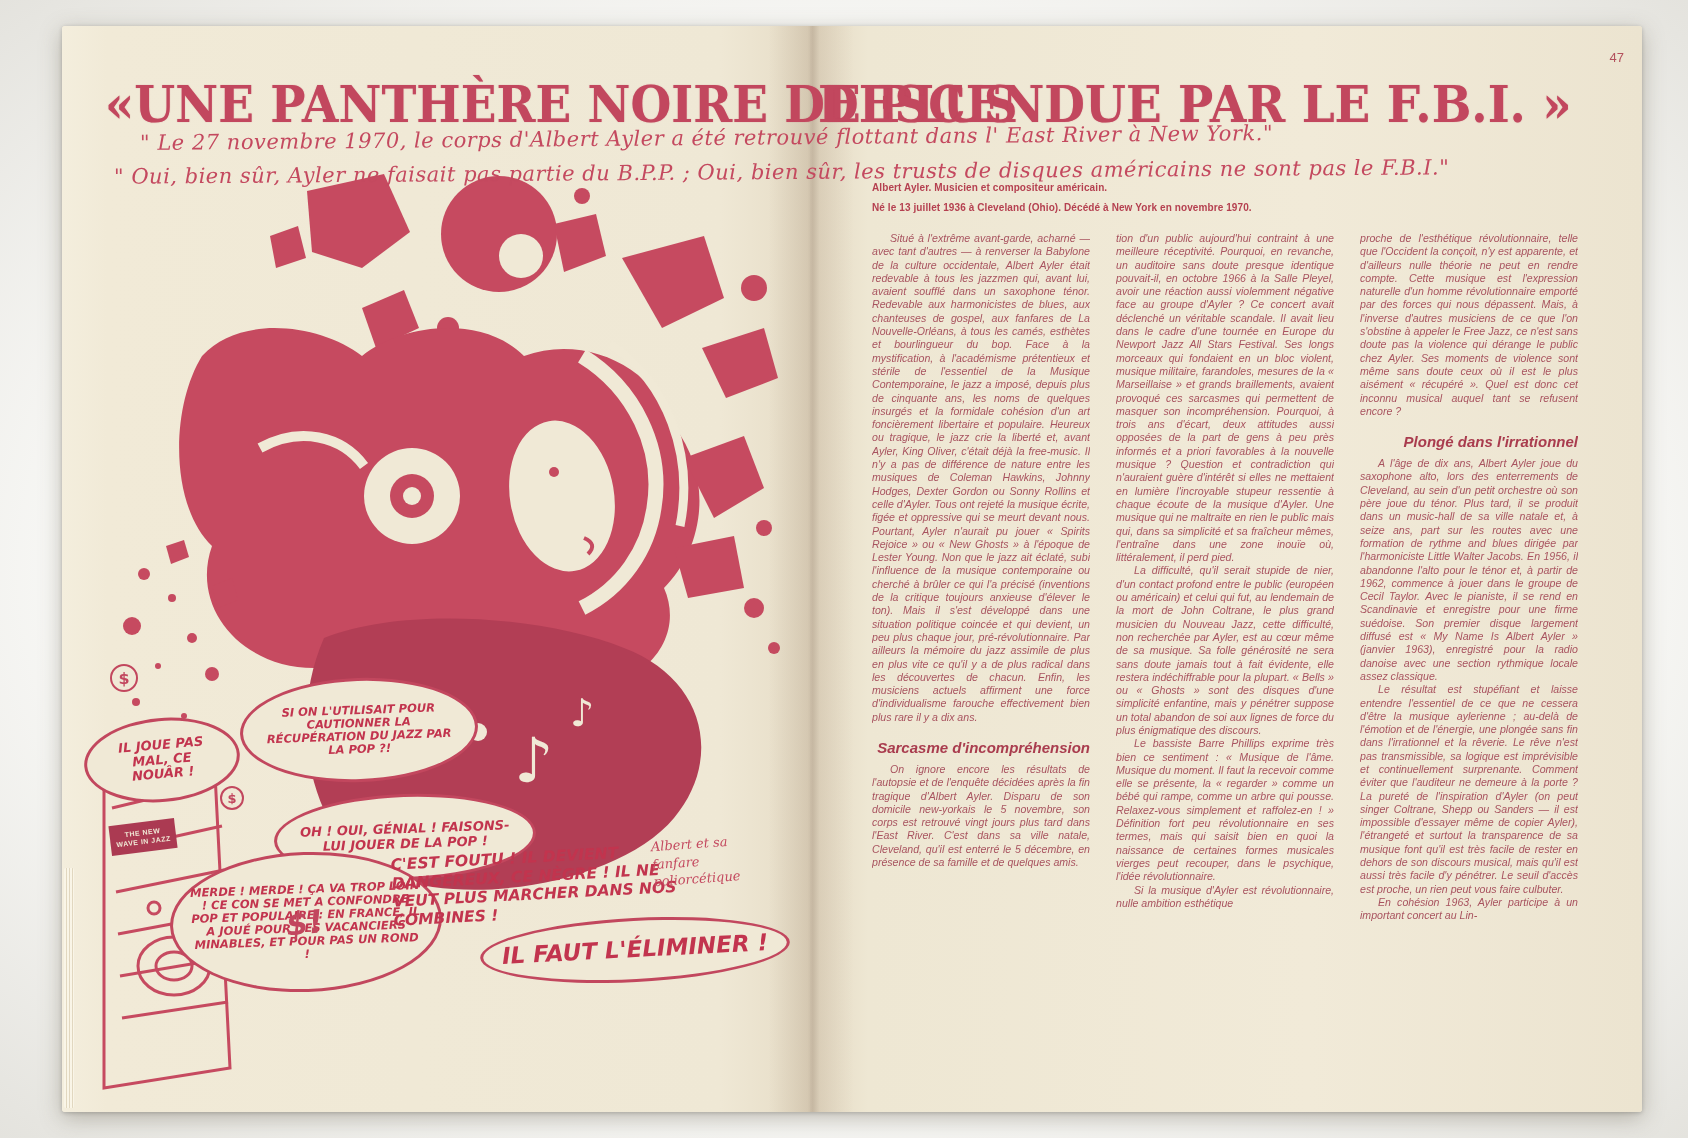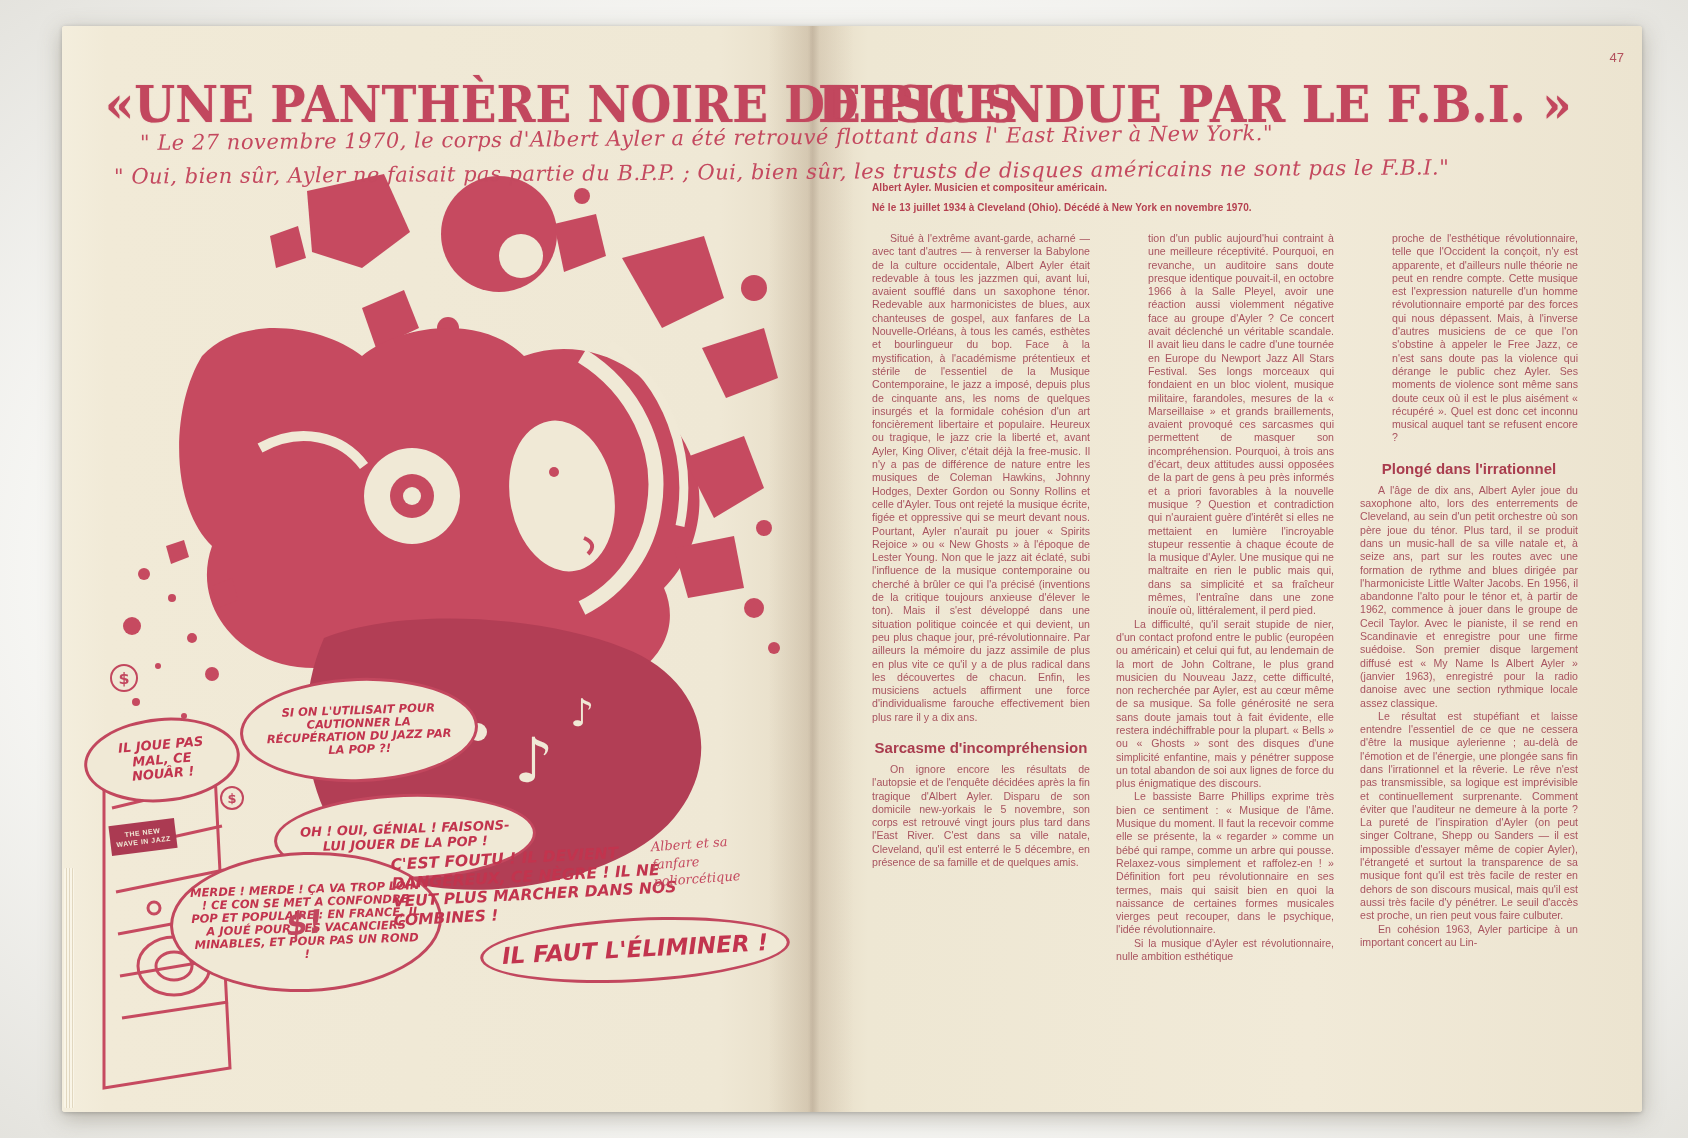--- a/index.html
+++ b/index.html
@@ -48,26 +48,26 @@
   .hw1{left:78px;top:100px;transform:rotate(-.5deg);}
   .hw2{left:52px;top:134px;transform:rotate(-.4deg);}
 
   .page-number{position:absolute;top:24px;right:18px;font-size:13px;color:#b4505c;z-index:7;}
 
   
   .article{position:absolute;left:62px;top:152px;width:706px;z-index:4;}
   .intro-line{font-weight:bold;color:#b54050;font-size:10px;line-height:20px;letter-spacing:.1px;}
   .columns{display:flex;gap:26px;margin-top:14px;height:778px;overflow:hidden;}
   .col{width:218px;flex:0 0 218px;text-align:justify;color:var(--body);
-    font-size:10.6px;line-height:13.3px;overflow:hidden;}
+    font-size:10.6px;line-height:13.3px;overflow:hidden;font-style:italic;}
   .para{text-indent:18px;margin:0;}
-  .para.noindent{text-indent:0;margin-left:32px;}
+  .para.noindent{text-indent:0;}
   .para + .para{margin-top:0;}
   .subhead{font-size:15px;line-height:17px;font-weight:bold;color:var(--head);
-    margin:15px 0 7px 0;text-align:center;font-family:"Liberation Sans", sans-serif;}
+    margin:15px 0 7px 0;text-align:right;font-family:"Liberation Sans", sans-serif;}
 
   
   .illustration{position:absolute;inset:0;z-index:1;}
   .bubble{
     position:absolute;z-index:8;
     background:var(--paper);border:3px solid var(--ink);border-radius:50%;
     color:#c2344e;font-family:"DejaVu Sans", sans-serif;font-weight:bold;font-style:italic;
     font-size:11.5px;line-height:1.12;text-align:center;
     display:flex;align-items:center;justify-content:center;padding:10px 18px;
   }
@@ -207,21 +207,21 @@
     <div class="dollar-exclaim">$!</div>
     <div class="speaker-label">THE NEW WAVE IN JAZZ</div>
     <div class="signature">Albert et sa fanfare poliorcétique</div>
   </div>
 
   <div class="page page-right">
     <div class="page-number">47</div>
 
     <div class="article">
       <div class="intro-line">Albert Ayler. Musicien et compositeur américain.</div>
-      <div class="intro-line">Né le 13 juillet 1934 à Cleveland (Ohio). Décédé à New York en novembre 1970.</div>
+      <div class="intro-line">Né le 13 juillet 1936 à Cleveland (Ohio). Décédé à New York en novembre 1970.</div>
 
       <div class="columns">
         <div class="col">
             <p class="para">Situé à l'extrême avant-garde, acharné — avec tant d'autres — à renverser la Babylone de la culture occidentale, Albert Ayler était redevable à tous les jazzmen qui, avant lui, avaient soufflé dans un saxophone ténor. Redevable aux harmonicistes de blues, aux chanteuses de gospel, aux fanfares de La Nouvelle-Orléans, à tous les camés, esthètes et bourlingueur du bop. Face à la mystification, à l'académisme prétentieux et stérile de l'essentiel de la Musique Contemporaine, le jazz a imposé, depuis plus de cinquante ans, les noms de quelques insurgés et la formidale cohésion d'un art foncièrement libertaire et populaire. Heureux ou tragique, le jazz crie la liberté et, avant Ayler, King Oliver, c'était déjà la free-music. Il n'y a pas de différence de nature entre les musiques de Coleman Hawkins, Johnny Hodges, Dexter Gordon ou Sonny Rollins et celle d'Ayler. Tous ont rejeté la musique écrite, figée et oppressive qui se meurt devant nous. Pourtant, Ayler n'aurait pu jouer « Spirits Rejoice » ou « New Ghosts » à l'époque de Lester Young. Non que le jazz ait éclaté, subi l'influence de la musique contemporaine ou cherché à brûler ce qui l'a précisé (inventions de la critique toujours anxieuse d'élever le ton). Mais il s'est développé dans une situation politique coincée et qui devient, un peu plus chaque jour, pré-révolutionnaire. Par ailleurs la mémoire du jazz assimile de plus en plus vite ce qu'il y a de plus radical dans les découvertes de chacun. Enfin, les musiciens actuels affirment une force d'individualisme farouche effectivement bien plus rare il y a dix ans.</p>
             <h3 class="subhead">Sarcasme d'incompréhension</h3>
             <p class="para">On ignore encore les résultats de l'autopsie et de l'enquête décidées après la fin tragique d'Albert Ayler. Disparu de son domicile new-yorkais le 5 novembre, son corps est retrouvé vingt jours plus tard dans l'East River. C'est dans sa ville natale, Cleveland, qu'il est enterré le 5 décembre, en présence de sa famille et de quelques amis.</p>
           </div>
         <div class="col">
             <p class="para noindent">tion d'un public aujourd'hui contraint à une meilleure réceptivité. Pourquoi, en revanche, un auditoire sans doute presque identique pouvait-il, en octobre 1966 à la Salle Pleyel, avoir une réaction aussi violemment négative face au groupe d'Ayler ? Ce concert avait déclenché un véritable scandale. Il avait lieu dans le cadre d'une tournée en Europe du Newport Jazz All Stars Festival. Ses longs morceaux qui fondaient en un bloc violent, musique militaire, farandoles, mesures de la « Marseillaise » et grands braillements, avaient provoqué ces sarcasmes qui permettent de masquer son incompréhension. Pourquoi, à trois ans d'écart, deux attitudes aussi opposées de la part de gens à peu près informés et a priori favorables à la nouvelle musique ? Question et contradiction qui n'auraient guère d'intérêt si elles ne mettaient en lumière l'incroyable stupeur ressentie à chaque écoute de la musique d'Ayler. Une musique qui ne maltraite en rien le public mais qui, dans sa simplicité et sa fraîcheur mêmes, l'entraîne dans une zone inouïe où, littéralement, il perd pied.</p>
             <p class="para">La difficulté, qu'il serait stupide de nier, d'un contact profond entre le public (européen ou américain) et celui qui fut, au lendemain de la mort de John Coltrane, le plus grand musicien du Nouveau Jazz, cette difficulté, non recherchée par Ayler, est au cœur même de sa musique. Sa folle générosité ne sera sans doute jamais tout à fait évidente, elle restera indéchiffrable pour la plupart. « Bells » ou « Ghosts » sont des disques d'une simplicité enfantine, mais y pénétrer suppose un total abandon de soi aux lignes de force du plus énigmatique des discours.</p>

